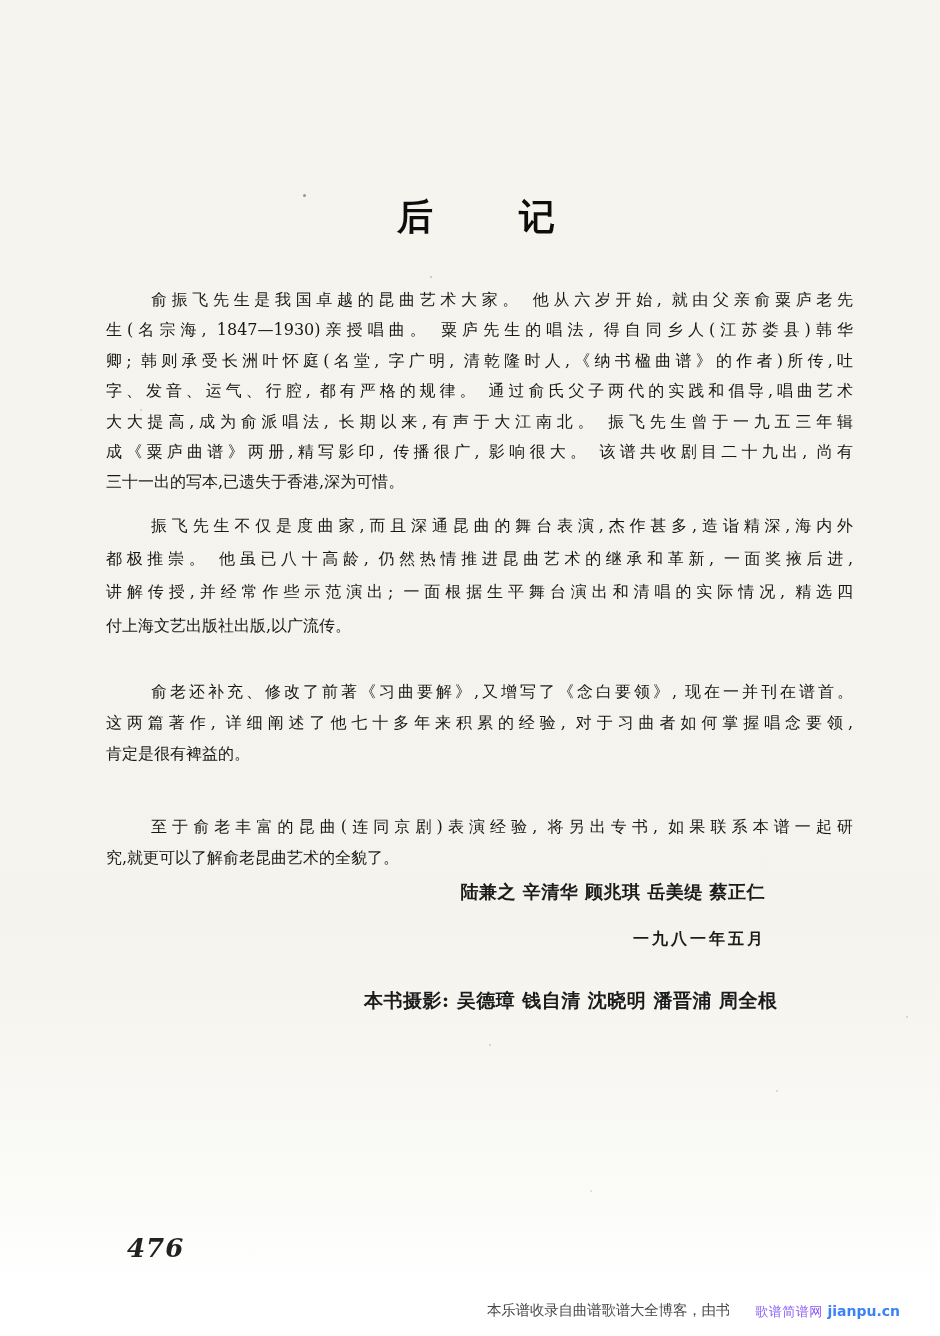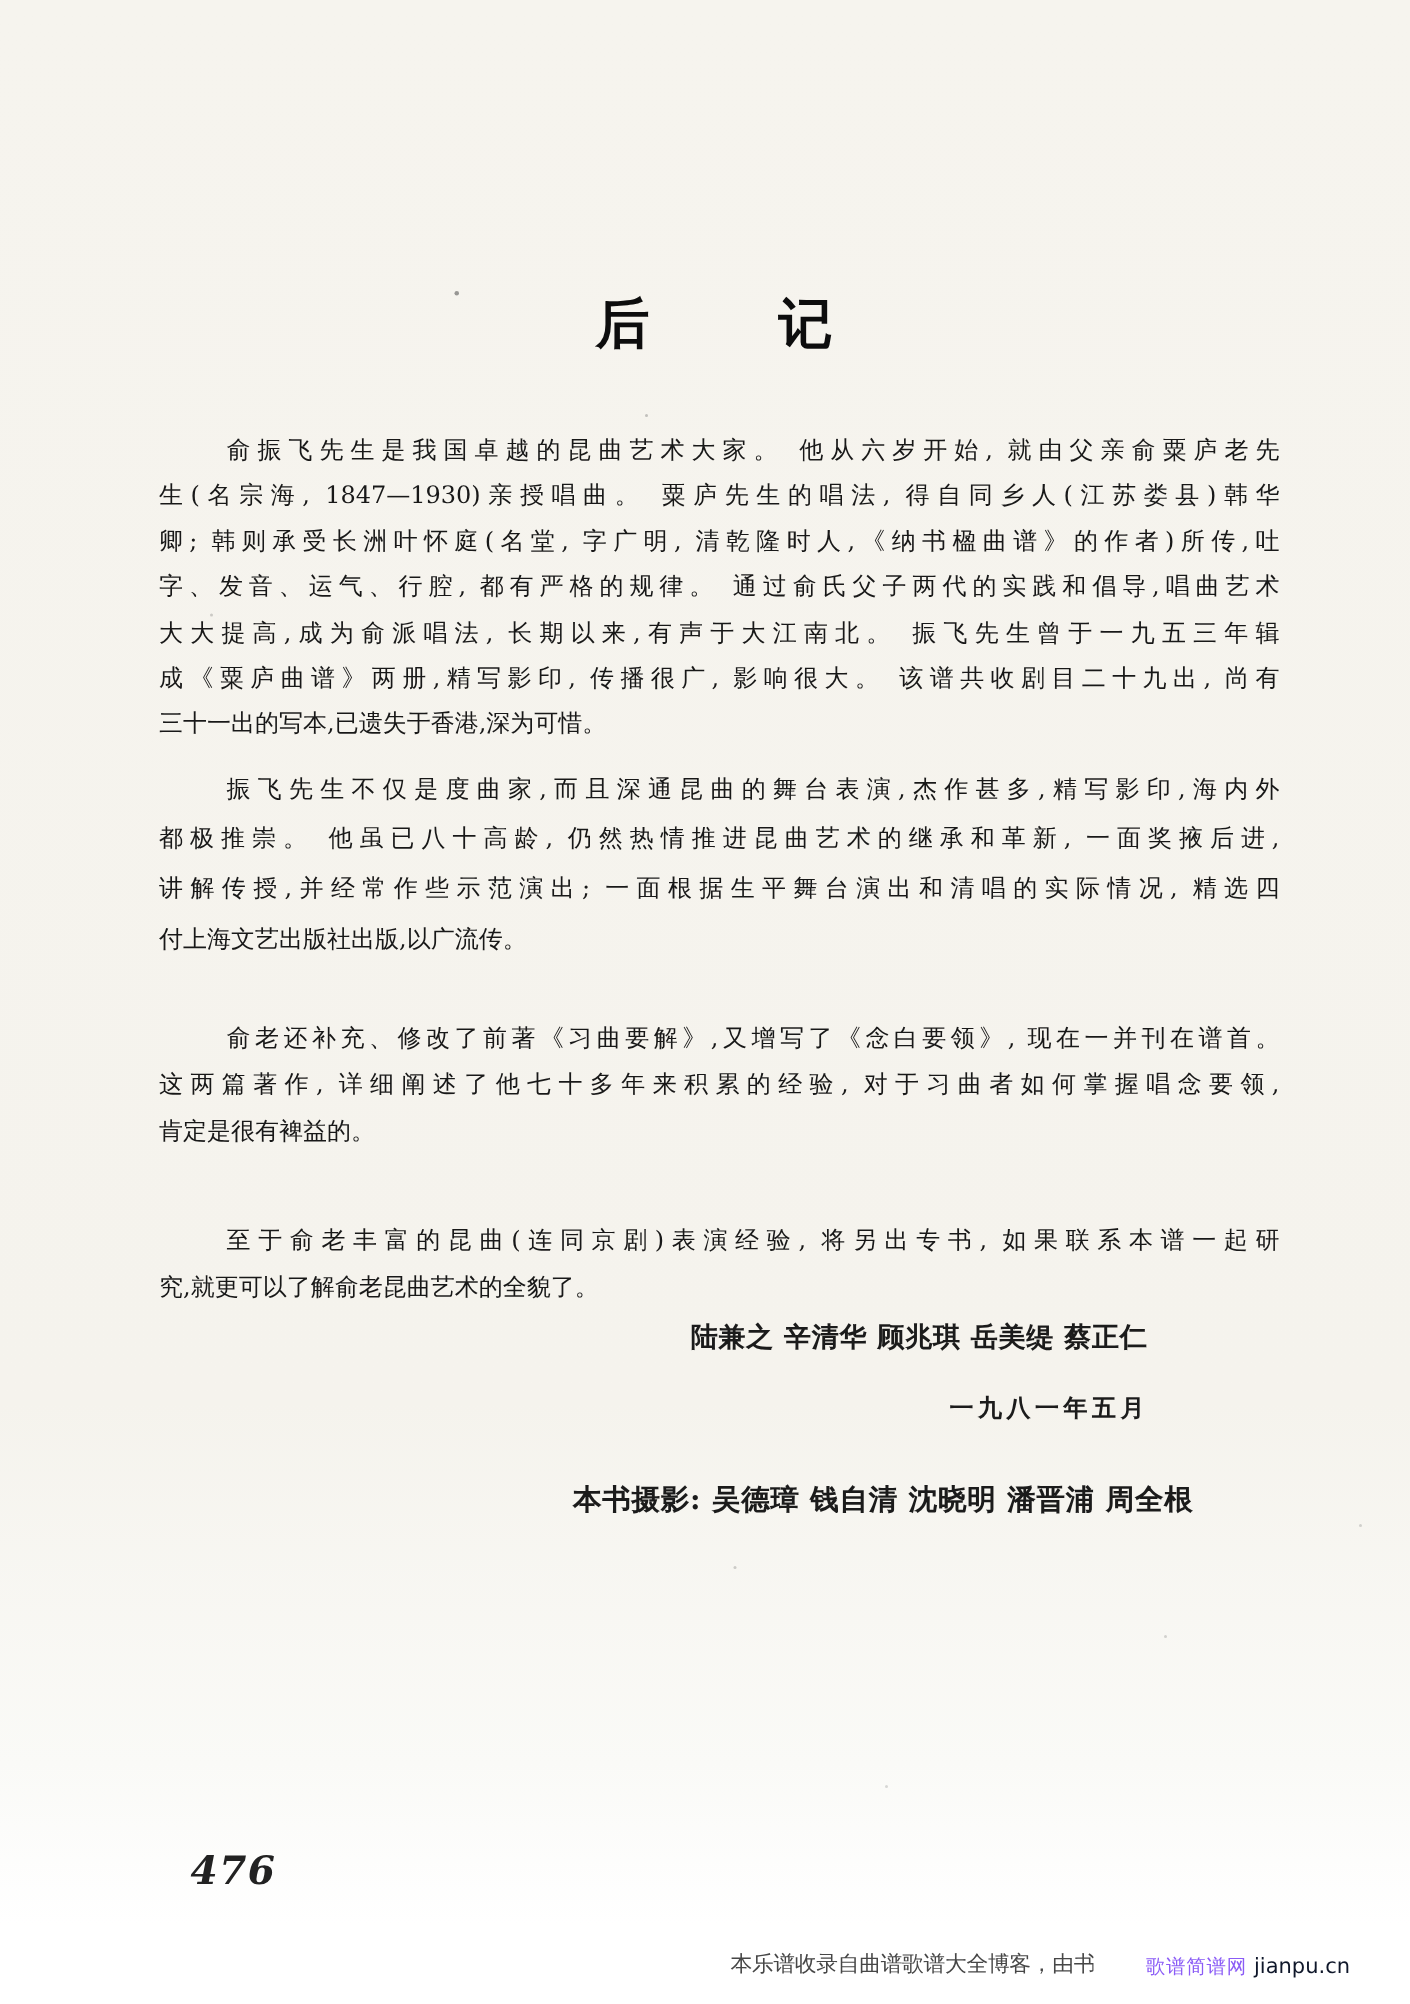--- a/index.html
+++ b/index.html
@@ -47,21 +47,21 @@
     position:absolute;top:880px;left:106px;width:659px;
     text-align:right;font-size:18px;line-height:24px;
     font-weight:600;letter-spacing:.5px;color:#1b1b1b;
   }
   .sig-date{
     position:absolute;top:929px;left:106px;width:660px;
     text-align:right;font-size:16px;line-height:20px;
     font-weight:600;letter-spacing:3px;color:#1b1b1b;
   }
   .photo-credit{
-    position:absolute;top:988px;left:382px;
+    position:absolute;top:988px;left:364px;
     font-size:19px;line-height:25px;font-weight:600;
     letter-spacing:.5px;color:#1b1b1b;white-space:nowrap;
   }
   
   .page-number{
     position:absolute;left:127px;top:1233px;
     font-size:26px;font-style:italic;font-weight:700;
     letter-spacing:1px;color:#222;
   }
   
@@ -74,21 +74,21 @@
     overflow:hidden;white-space:nowrap;
     font-family:"DejaVu Sans","Liberation Sans",sans-serif;
     font-size:14.5px;line-height:20px;letter-spacing:-0.2px;color:#474747;
   }
   .footer-site{
     position:absolute;right:40px;top:20px;
     font-family:"DejaVu Sans","Liberation Sans",sans-serif;
     font-size:13px;line-height:18px;white-space:nowrap;
   }
   .footer-site .site-name{color:#8b5cf6;letter-spacing:.5px;}
-  .footer-site .site-url{color:#0f172a;font-weight:400;font-size:14px;}
+  .footer-site .site-url{color:#3b82f6;font-weight:700;font-size:14px;}
   
   .speck{position:absolute;background:#4a4a4a;border-radius:50%;}
 </style>
 </head>
 <body>
 
 <div class="page">
 
   <div class="title">
     <span>后</span>
@@ -99,21 +99,21 @@
     <div class="line fill indent">俞振飞先生是我国卓越的昆曲艺术大家。 他从六岁开始, 就由父亲俞粟庐老先</div>
     <div class="line fill">生(名宗海, 1847—1930)亲授唱曲。 粟庐先生的唱法, 得自同乡人(江苏娄县)韩华</div>
     <div class="line fill">卿; 韩则承受长洲叶怀庭(名堂, 字广明, 清乾隆时人,《纳书楹曲谱》的作者)所传,吐</div>
     <div class="line fill">字、发音、运气、行腔, 都有严格的规律。 通过俞氏父子两代的实践和倡导,唱曲艺术</div>
     <div class="line fill">大大提高,成为俞派唱法, 长期以来,有声于大江南北。 振飞先生曾于一九五三年辑</div>
     <div class="line fill">成《粟庐曲谱》两册,精写影印, 传播很广, 影响很大。 该谱共收剧目二十九出, 尚有</div>
     <div class="line">三十一出的写本,已遗失于香港,深为可惜。</div>
   </div>
 
   <div class="body-block p2">
-    <div class="line fill indent">振飞先生不仅是度曲家,而且深通昆曲的舞台表演,杰作甚多,精写影印,海内外</div>
+    <div class="line fill indent">振飞先生不仅是度曲家,而且深通昆曲的舞台表演,杰作甚多,造诣精深,海内外</div>
     <div class="line fill">都极推崇。 他虽已八十高龄, 仍然热情推进昆曲艺术的继承和革新, 一面奖掖后进,</div>
     <div class="line fill">讲解传授,并经常作些示范演出; 一面根据生平舞台演出和清唱的实际情况, 精选四</div>
     <div class="line">付上海文艺出版社出版,以广流传。</div>
   </div>
 
   <div class="body-block p3">
     <div class="line fill indent">俞老还补充、修改了前著《习曲要解》,又增写了《念白要领》, 现在一并刊在谱首。</div>
     <div class="line fill">这两篇著作, 详细阐述了他七十多年来积累的经验, 对于习曲者如何掌握唱念要领,</div>
     <div class="line">肯定是很有裨益的。</div>
   </div>

